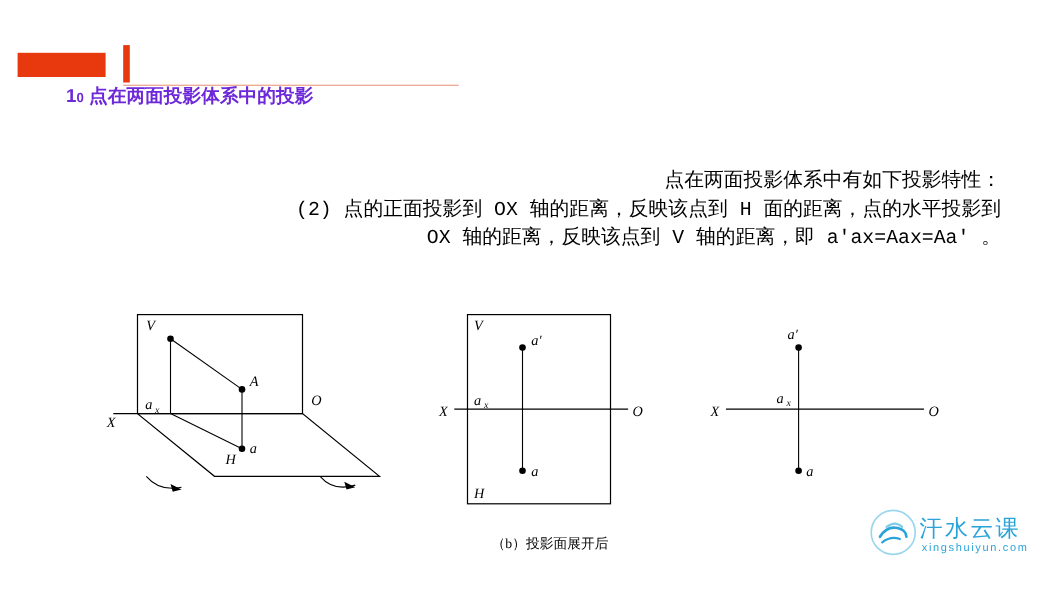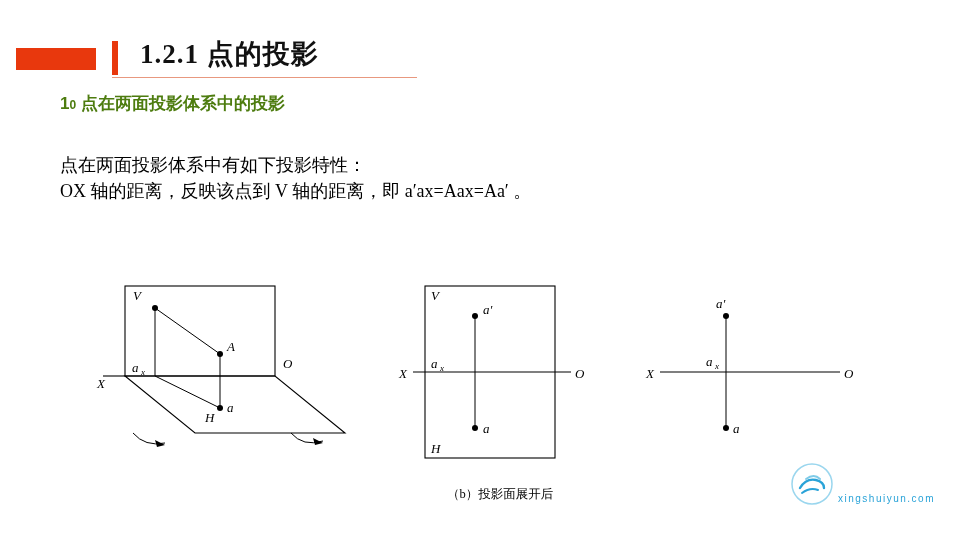--- a/index.html
+++ b/index.html
@@ -63,42 +63,43 @@
     top: 37px;
     width: 305px;
     height: 1px;
     background: #e8987f;
   }
 
   
   .sub-heading {
     position: absolute;
     left: 60px;
-    top: 92px;
+    top: 76px;
     font-family: "Liberation Sans", sans-serif;
     font-weight: bold;
     font-size: 17px;
-    color: #4d7c0f;
+    color: #6d28d9;
     white-space: nowrap;
   }
   .sub-heading .sup {
     font-size: 12px;
     vertical-align: baseline;
   }
 
   
   .body-text {
     position: absolute;
     left: 60px;
     top: 152px;
     width: 850px;
-    font-family: Liberation Serif, serif;
+    font-family: Liberation Mono, monospace;
     font-size: 18px;
     line-height: 26px;
     color: #000000;
+    text-align: right;
   }
   .body-text div { white-space: nowrap; }
 
   
   .figures {
     position: absolute;
     left: 0;
     top: 278px;
     width: 960px;
     height: 240px;
@@ -160,31 +161,31 @@
   }
 </style>
 </head>
 <body>
 
 <div class="slide">
 
   <div class="title-row">
     <div class="title-block"></div>
     <div class="title-bar"></div>
-    <div class="title-text">1.2.1  点的投影</div>
     <div class="title-underline"></div>
   </div>
 
   <div class="sub-heading">
     <span>1</span><span class="sup">0</span>
     <span>点在两面投影体系中的投影</span>
   </div>
 
   <div class="body-text">
     <div>点在两面投影体系中有如下投影特性：</div>
+    <div>(2) 点的正面投影到 OX 轴的距离，反映该点到 H 面的距离，点的水平投影到</div>
     <div>OX 轴的距离，反映该点到 V 轴的距离，即 a′ax=Aax=Aa′ 。</div>
   </div>
 
   <div class="figures">
 
     <div class="fig" style="left:55px;">
       <svg width="320" height="200" viewBox="0 0 320 200">
 
         <rect x="70" y="8" width="150" height="90" fill="none" stroke="#000" stroke-width="1.1"></rect>
 
@@ -255,16 +256,17 @@
 
   </div>
 
   <div class="logo">
     <svg width="44" height="44" viewBox="0 0 44 44" style="position:absolute;left:0;top:0;">
       <circle cx="22" cy="22" r="20" fill="none" stroke="#9ad6ee" stroke-width="1.5"></circle>
       <path d="M10 26 q6 -10 16 -8 q8 2 8 8" fill="none" stroke="#2aa3d8" stroke-width="2.4" stroke-linecap="round"></path>
       <path d="M12 31 q8 -6 16 -3" fill="none" stroke="#2aa3d8" stroke-width="2" stroke-linecap="round"></path>
       <path d="M16 17 q8 -6 14 0" fill="none" stroke="#7fcbe8" stroke-width="2" stroke-linecap="round"></path>
     </svg>
+    <div class="logo-text">汗水云课</div>
     <div class="logo-sub">xingshuiyun.com</div>
   </div>
 
 </div>
 
 </body></html>

